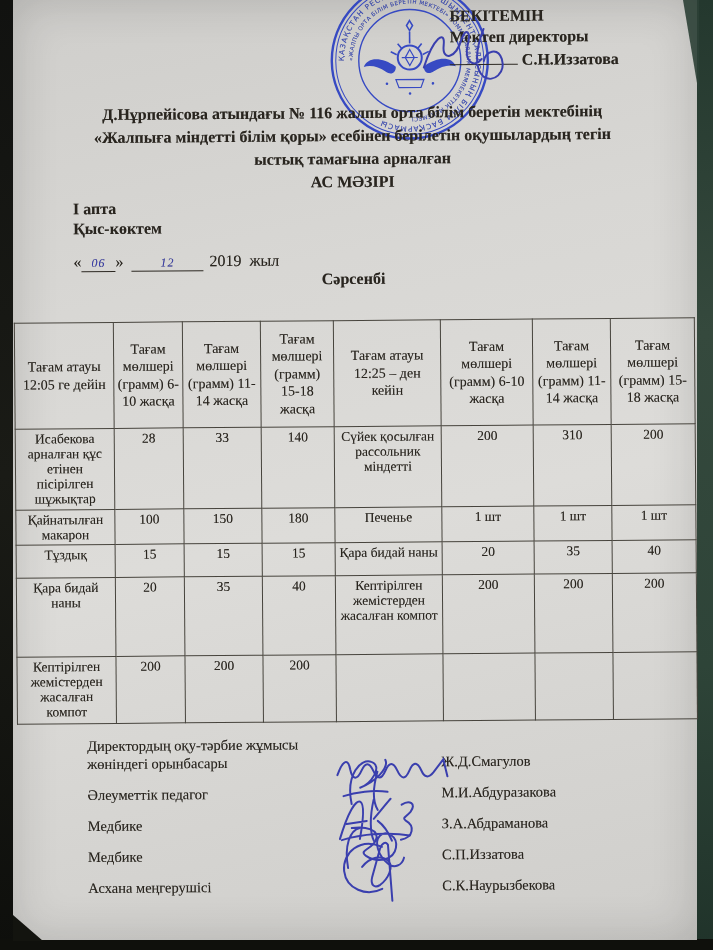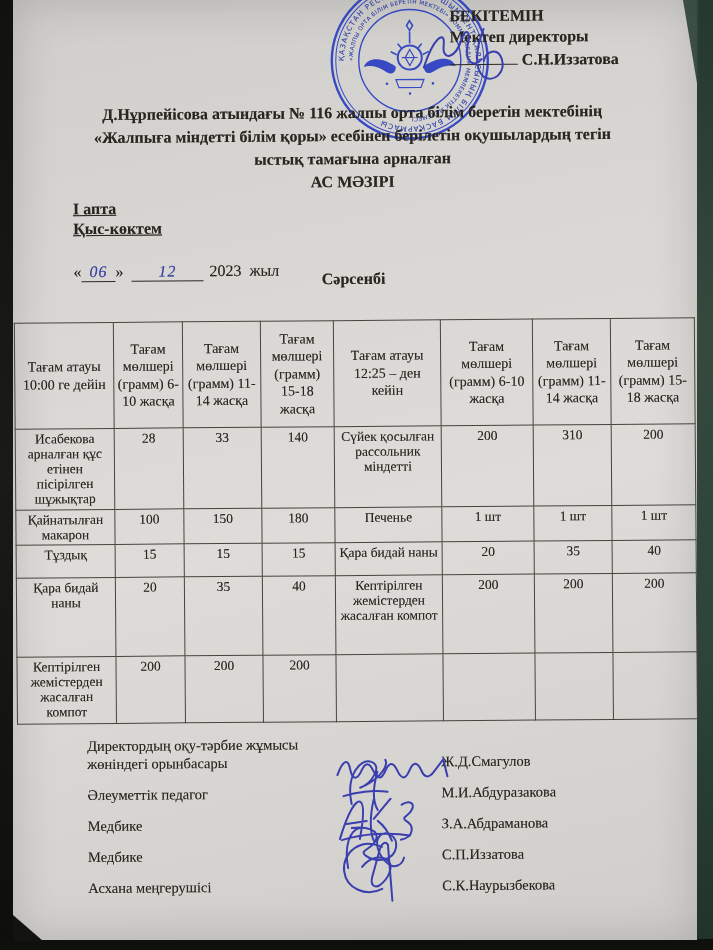--- a/index.html
+++ b/index.html
@@ -23,25 +23,25 @@
   
   .approval{position:absolute;left:440px;top:6px;width:240px;font-weight:bold;font-size:16px;line-height:21px;}
   .approval .row3{margin-top:2px;white-space:nowrap;}
   .sign-line{display:inline-block;width:68px;border-bottom:1.5px solid #2c2822;height:14px;margin-right:4px;}
   .stamp-wrap{position:absolute;left:315px;top:-24px;width:170px;height:170px;opacity:.92;}
   .dir-sig{position:absolute;left:408px;top:22px;width:100px;height:66px;}
 
   
   .title{position:absolute;left:0;right:0;top:101px;text-align:center;font-weight:bold;
     font-size:16px;line-height:23px;}
-  .period{position:absolute;left:62px;top:197px;font-weight:bold;font-size:16px;line-height:20px;text-decoration:underline;}
+  .period{position:absolute;left:62px;top:197px;font-weight:bold;font-size:16px;line-height:20px;}
   .date-line{position:absolute;left:62px;top:243px;font-size:16px;}
-  .hand{font-style:italic;letter-spacing:1px;font-size:16px;}
+  .hand{font-style:italic;letter-spacing:1px;font-size:12px;}
   .blank1{display:inline-block;border-bottom:1.4px solid #2c2822;min-width:34px;text-align:center;}
-  .blank2{display:inline-block;border-bottom:1.4px solid #2c2822;min-width:72px;text-align:center;margin:18px 6px 0 8px;}
+  .blank2{display:inline-block;border-bottom:1.4px solid #2c2822;min-width:72px;text-align:center;margin:8px 6px 0 8px;}
   .day-name{position:absolute;left:0;right:0;top:270px;text-align:center;font-weight:bold;font-size:16px;}
 
   
   table.menu{position:absolute;left:2px;top:320px;width:680px;border-collapse:collapse;table-layout:fixed;
     font-size:13.5px;line-height:1.12;}
   table.menu th,table.menu td{border:1px solid #47443d;padding:2px 3px;text-align:center;}
   table.menu th{font-weight:normal;vertical-align:middle;font-size:14px;line-height:1.25;}
   table.menu td{vertical-align:top;}
   tr.h-head{height:106px;} tr.h-r0{height:62px;} tr.h-r1{height:33px;}
   tr.h-r2{height:33px;} tr.h-r3{height:79px;} tr.h-r4{height:67px;}
@@ -122,39 +122,39 @@
         <div>ыстық тамағына арналған</div>
         <div>АС МӘЗІРІ</div>
       </div>
 
       <div class="period">
         <div>І апта</div>
         <div>Қыс-көктем</div>
       </div>
 
       <div class="date-line">
-        <span>«</span><span class="blank1"><span class="hand" style="color:#3a3fae">06</span></span><span>»</span><span class="blank2"><span class="hand" style="color:#3a3fae">12</span></span><span>2023</span>&nbsp;&nbsp;<span>жыл</span>
+        <span>«</span><span class="blank1"><span class="hand" style="color:#3a3fae">06</span></span><span>»</span><span class="blank2"><span class="hand" style="color:#3a3fae">12</span></span><span>2019</span>&nbsp;&nbsp;<span>жыл</span>
       </div>
 
       <div class="day-name">Сәрсенбі</div>
 
       <table class="menu">
         <colgroup>
           <col style="width:99px">
             <col style="width:69px">
             <col style="width:78px">
             <col style="width:73px">
           <col style="width:107px">
             <col style="width:92px">
             <col style="width:78px">
             <col style="width:84px">
         </colgroup>
         <tbody>
             <tr class="h-head">
-          <th>Тағам атауы 10:00 ге дейін</th>
+          <th>Тағам атауы 12:05 ге дейін</th>
           <th>Тағам мөлшері (грамм) 6-10 жасқа</th>
           <th>Тағам мөлшері (грамм) 11-14 жасқа</th>
           <th>Тағам мөлшері (грамм) 15-18 жасқа</th>
           <th>Тағам атауы 12:25 – ден кейін</th>
           <th>Тағам мөлшері (грамм) 6-10 жасқа</th>
           <th>Тағам мөлшері (грамм) 11-14 жасқа</th>
           <th>Тағам мөлшері (грамм) 15-18 жасқа</th>
         </tr>
         <tr class="h-r0">
           <td>Исабекова арналған құс етінен пісірілген шұжықтар</td>

